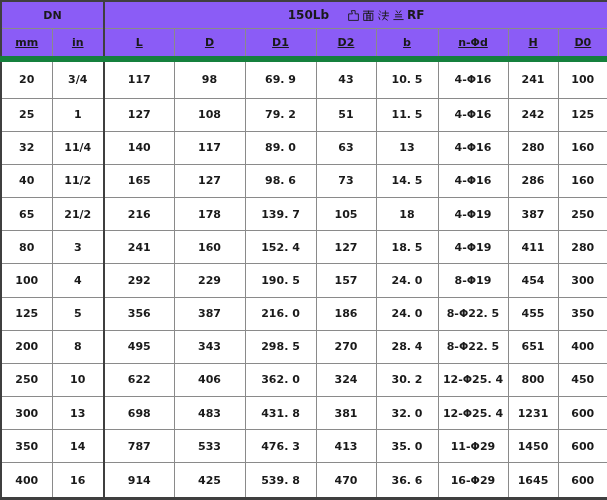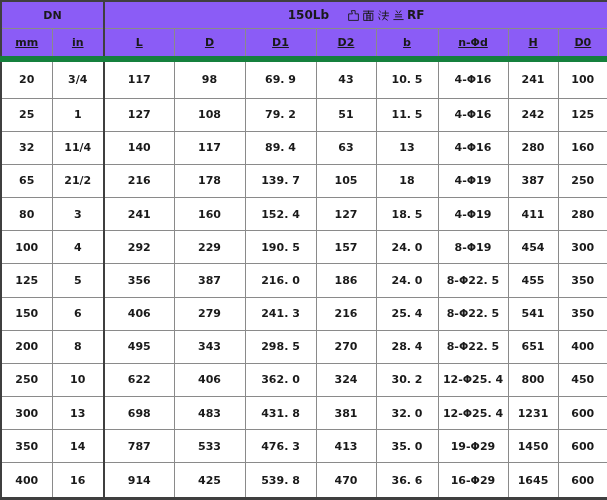--- a/index.html
+++ b/index.html
@@ -132,25 +132,37 @@
         <td>11. 5</td>
         <td>4-Φ16</td>
         <td>242</td>
         <td>125</td>
       </tr>
       <tr>
         <td>32</td>
         <td class="dn-sep"><span>1</span><span class="frac">1/4</span></td>
         <td>140</td>
         <td>117</td>
-        <td>89. 4</td>
+        <td>89. 0</td>
         <td>63</td>
         <td>13</td>
         <td>4-Φ16</td>
         <td>280</td>
+        <td>160</td>
+      </tr>
+      <tr>
+        <td>40</td>
+        <td class="dn-sep"><span>1</span><span class="frac">1/2</span></td>
+        <td>165</td>
+        <td>127</td>
+        <td>98. 6</td>
+        <td>73</td>
+        <td>14. 5</td>
+        <td>4-Φ16</td>
+        <td>286</td>
         <td>160</td>
       </tr>
       <tr>
         <td>65</td>
         <td class="dn-sep"><span>2</span><span class="frac">1/2</span></td>
         <td>216</td>
         <td>178</td>
         <td>139. 7</td>
         <td>105</td>
         <td>18</td>
@@ -188,32 +200,20 @@
         <td>356</td>
         <td>387</td>
         <td>216. 0</td>
         <td>186</td>
         <td>24. 0</td>
         <td>8-Φ22. 5</td>
         <td>455</td>
         <td>350</td>
       </tr>
       <tr>
-        <td>150</td>
-        <td class="dn-sep">6</td>
-        <td>406</td>
-        <td>279</td>
-        <td>241. 3</td>
-        <td>216</td>
-        <td>25. 4</td>
-        <td>8-Φ22. 5</td>
-        <td>541</td>
-        <td>350</td>
-      </tr>
-      <tr>
         <td>200</td>
         <td class="dn-sep">8</td>
         <td>495</td>
         <td>343</td>
         <td>298. 5</td>
         <td>270</td>
         <td>28. 4</td>
         <td>8-Φ22. 5</td>
         <td>651</td>
         <td>400</td>
@@ -243,21 +243,21 @@
         <td>600</td>
       </tr>
       <tr>
         <td>350</td>
         <td class="dn-sep">14</td>
         <td>787</td>
         <td>533</td>
         <td>476. 3</td>
         <td>413</td>
         <td>35. 0</td>
-        <td>19-Φ29</td>
+        <td>11-Φ29</td>
         <td>1450</td>
         <td>600</td>
       </tr>
       <tr>
         <td>400</td>
         <td class="dn-sep">16</td>
         <td>914</td>
         <td>425</td>
         <td>539. 8</td>
         <td>470</td>

